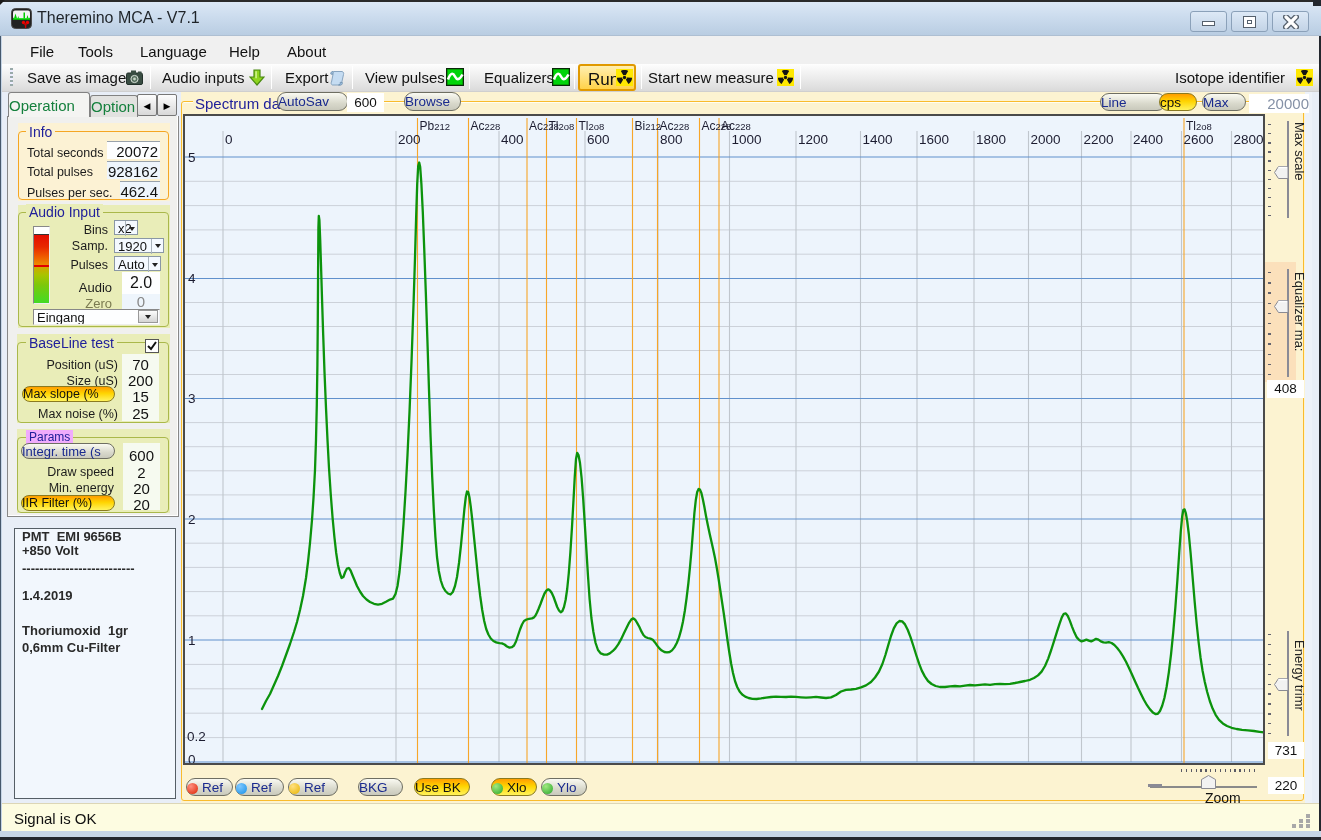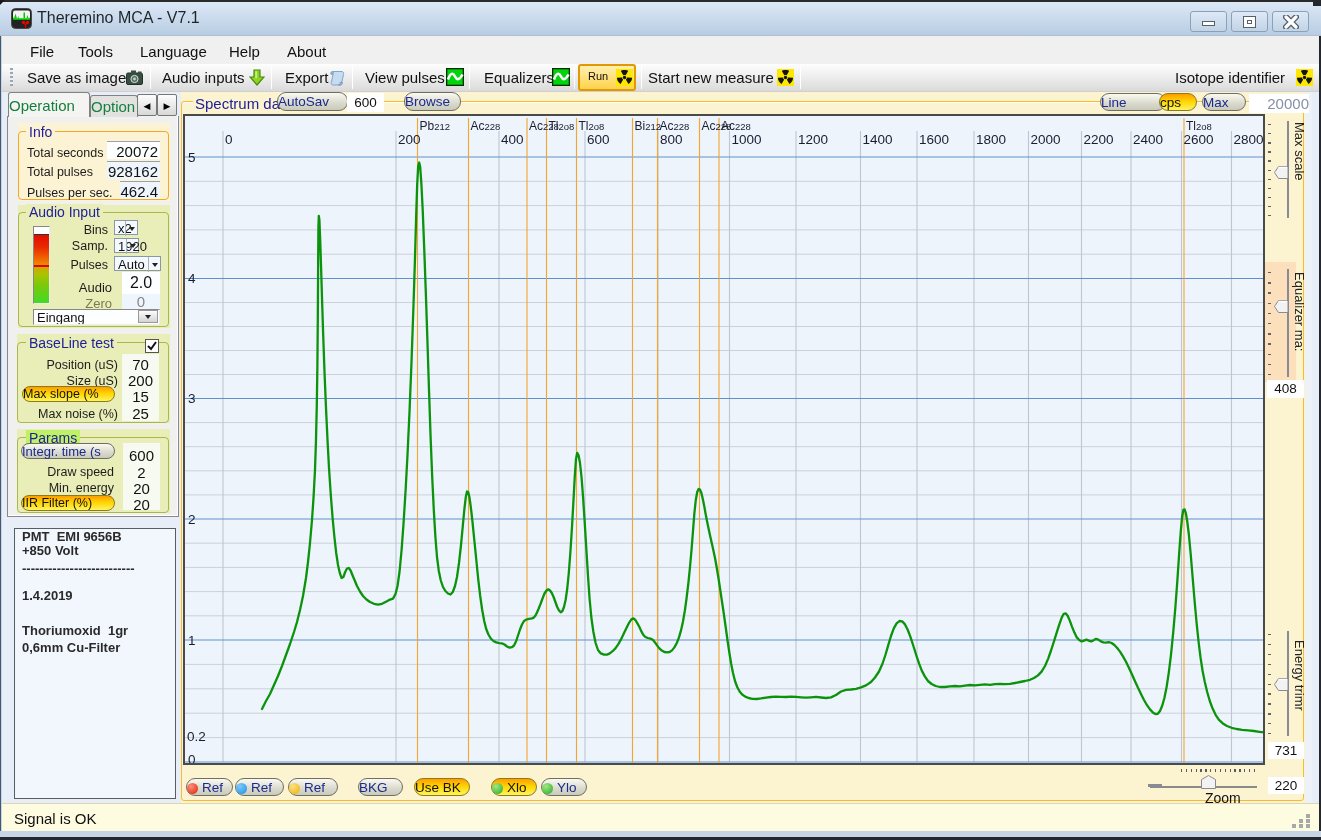--- a/index.html
+++ b/index.html
@@ -71,21 +71,21 @@
 <div class="abs tbtext" style="left:648px;top:69px">Start new measure</div>
 <div class="abs tbtext" style="left:1175px;top:69px">Isotope identifier</div>
 <div class="abs tbsep" style="left:150px;top:66px"></div>
 <div class="abs tbsep" style="left:271px;top:66px"></div>
 <div class="abs tbsep" style="left:352px;top:66px"></div>
 <div class="abs tbsep" style="left:469px;top:66px"></div>
 <div class="abs tbsep" style="left:574px;top:66px"></div>
 <div class="abs tbsep" style="left:641px;top:66px"></div>
 <div class="abs tbsep" style="left:800px;top:66px"></div>
 <div class="abs" style="left:578px;top:64px;width:58px;height:27px;background:linear-gradient(#ffefb0,#ffd24a);border:2px solid #e09900;border-radius:3px"></div>
-<div class="abs tbtext" style="left:588px;top:70px;font-size:11px">Run</div>
+<div class="abs tbtext" style="left:588px;top:70px;font-size:17px">Run</div>
 <svg class="abs" width="17" height="15" viewBox="0 0 17 15" style="left:126px;top:70px">
 <rect x="0.5" y="3" width="16" height="11.5" rx="1.5" fill="#394d42" stroke="#22302a"></rect>
 <rect x="5" y="0.5" width="5" height="4" fill="#394d42"></rect>
     <rect x="12" y="1.5" width="3.5" height="3" fill="#394d42"></rect>
 <circle cx="8.5" cy="9" r="3.6" fill="#57705f" stroke="#d8e0d8"></circle>
     <circle cx="8.5" cy="9" r="1.4" fill="#c8d4c8"></circle>
 </svg>
 <svg class="abs" width="16" height="17" viewBox="0 0 16 17" style="left:249px;top:69px">
 <path d="M5 1 H11 V8 H15 L8 16 L1 8 H5 Z" fill="#8ed41e" stroke="#4a8a10" stroke-width="1.2"></path>
 <path d="M6.2 2.2 V9.2 H8 V2.2 Z" fill="#c8f07e"></path>
@@ -137,21 +137,21 @@
 <div class="abs" style="left:120px;top:181px;width:40px;height:18px;background:#eef5fc;border-top:1px solid #99a2ab;z-index:3;font-size:15px;color:#111;text-align:right;padding:1px 2px 0 0">462.4</div>
 <div class="abs" style="left:18px;top:205px;width:152px;height:123px;background:#e9edb8;z-index:2"></div>
 <div class="abs groupbox" style="left:18px;top:212px;width:151px;height:115px;border:1px solid #aab84a;z-index:2"></div>
 <div class="abs" style="left:26px;top:204px;font-size:14px;color:#20209a;background:#e9edb8;padding:0 3px;z-index:3">Audio Input</div>
 <div class="abs" style="left:33px;top:226px;width:17px;height:78px;border:1px solid #888;border-bottom-color:#eee;border-right-color:#eee;background:
 linear-gradient(to bottom,#ffffff 0,#ffffff 7px,#333 7px,#333 8.5px,#e30e00 8.5px,#e82800 20px,#ef5d00 30px,#ec8c00 38px,#e30000 38.5px,#e30000 40px,#cfa900 40.5px,#a8c400 48px,#7cc80a 58px,#55d51c 70px,#3fdc28 78px);z-index:3"></div>
 <div class="rowlab" style="left:40px;top:223px;width:68px;z-index:3">Bins</div>
 <div class="rowlab" style="left:40px;top:239px;width:68px;z-index:3">Samp.</div>
 <div class="rowlab" style="left:40px;top:258px;width:68px;z-index:3">Pulses</div>
 <div class="dd" style="left:114px;top:220px;width:24px;height:15px;padding-left:3px;z-index:3">x2<span style="position:absolute;right:11px;top:0;width:1px;height:15px;background:#aab4bd"></span></div>
-<div class="dd" style="left:114px;top:237.5px;width:25px;height:15px;padding-left:3px;z-index:3">1920<span style="position:absolute;right:11px;top:0;width:1px;height:15px;background:#aab4bd"></span></div>
+<div class="dd" style="left:114px;top:237.5px;width:50px;height:15px;padding-left:3px;z-index:3">1920<span style="position:absolute;right:11px;top:0;width:1px;height:15px;background:#aab4bd"></span></div>
 <div class="dd" style="left:114px;top:256px;width:47px;height:15px;padding-left:3px;z-index:3">Auto<span style="position:absolute;right:11px;top:0;width:1px;height:15px;background:#aab4bd"></span></div>
 <div class="rowlab" style="left:44px;top:280px;width:68px;font-size:13px;z-index:3">Audio</div>
 <div class="rowlab" style="left:48px;top:296px;width:64px;font-size:13px;color:#7a7a50;z-index:3">Zero</div>
 <div class="abs" style="left:122px;top:272px;width:38px;height:22px;background:#fdfeff;z-index:3;font-size:16px;color:#111;text-align:center;line-height:21px">2.0</div>
 <div class="abs" style="left:122px;top:294px;width:38px;height:15px;background:#eef5fc;z-index:3;font-size:15px;color:#888;text-align:center;line-height:15px">0</div>
 <div class="abs" style="left:33px;top:309px;width:127px;height:16px;background:#fdfeff;border:1px solid #888;border-bottom-color:#eee;border-right-color:#eee;z-index:3;font-size:13px;color:#111;padding-left:3px;overflow:hidden">Eingang</div>
 <div class="abs" style="left:138px;top:310px;width:20px;height:13px;background:linear-gradient(#fcfcfc,#d4d4d4);border:1px solid #999;z-index:4"></div>
 <div class="abs" style="left:144.5px;top:315px;width:0;height:0;border:3.5px solid transparent;border-top:4.5px solid #222;z-index:5"></div>
 <div class="abs" style="left:17px;top:334px;width:153px;height:89px;background:#e9edb8;z-index:2"></div>
 <div class="abs groupbox" style="left:17px;top:342px;width:152px;height:81px;border:1px solid #aab84a;z-index:2"></div>
@@ -164,21 +164,21 @@
 <div class="rowlab" style="left:30px;top:358px;width:88px;z-index:3">Position (uS)</div>
 <div class="rowlab" style="left:30px;top:374px;width:88px;z-index:3">Size (uS)</div>
 <div class="pill yellow" style="left:22px;top:386px;width:93px;height:16px;line-height:15px;font-size:12.5px;color:#111;z-index:3">Max slope (%</div>
 <div class="rowlab" style="left:24px;top:407px;width:94px;z-index:3">Max noise (%)</div>
 <div class="val" style="left:122px;top:356px;width:37px;z-index:3">70</div>
 <div class="val" style="left:122px;top:372px;width:37px;z-index:3">200</div>
 <div class="val" style="left:122px;top:388px;width:37px;z-index:3">15</div>
 <div class="val" style="left:122px;top:405px;width:37px;z-index:3">25</div>
 <div class="abs" style="left:17px;top:429px;width:153px;height:84px;background:#e9edb8;z-index:2"></div>
 <div class="abs groupbox" style="left:17px;top:437px;width:152px;height:76px;border:1px solid #aab84a;z-index:2"></div>
-<div class="abs" style="left:26px;top:430px;font-size:14px;color:#20209a;background:#bef264;padding:0 3px;z-index:3">Params</div>
+<div class="abs" style="left:26px;top:430px;font-size:12px;color:#20209a;background:#f0abfc;padding:0 3px;z-index:3">Params</div>
 <div class="abs" style="left:123px;top:443px;width:37px;height:67px;background:#f6faf0;z-index:2"></div>
 <div class="pill" style="left:21px;top:443px;width:94px;height:16px;line-height:15px;font-size:13px;z-index:3">Integr. time (s</div>
 <div class="rowlab" style="left:30px;top:465px;width:84px;z-index:3">Draw speed</div>
 <div class="rowlab" style="left:30px;top:481px;width:84px;z-index:3">Min. energy</div>
 <div class="pill yellow" style="left:21px;top:495px;width:94px;height:16px;line-height:15px;font-size:12.5px;color:#111;z-index:3">IIR Filter (%)</div>
 <div class="val" style="left:123px;top:447px;width:37px;z-index:3">600</div>
 <div class="val" style="left:123px;top:464px;width:37px;z-index:3">2</div>
 <div class="val" style="left:123px;top:480px;width:37px;z-index:3">20</div>
 <div class="val" style="left:123px;top:496px;width:37px;z-index:3">20</div>
 <div class="abs" style="left:14px;top:528px;width:162px;height:271px;background:#f2f7fd;border:1.5px solid #555e66;z-index:2"></div>

